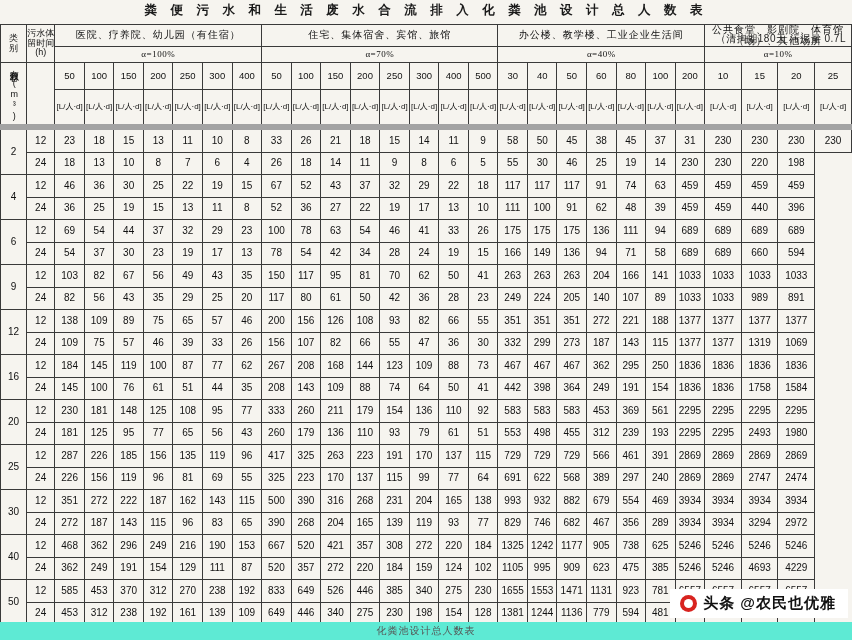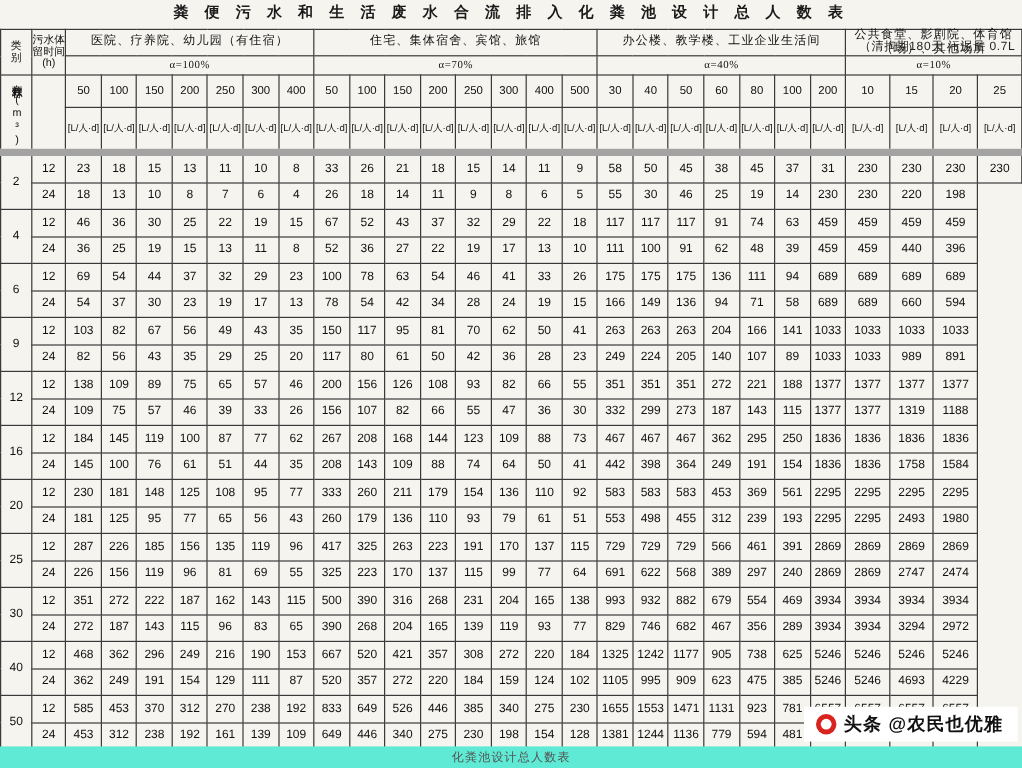--- a/index.html
+++ b/index.html
@@ -503,21 +503,21 @@
           <td>30</td>
           <td class="sep-left">332</td>
           <td>299</td>
           <td>273</td>
           <td>187</td>
           <td>143</td>
           <td>115</td>
           <td class="sep-left">1377</td>
           <td>1377</td>
           <td>1319</td>
-          <td>1188</td>
+          <td>1069</td>
         </tr>
         <tr class="datarow">
           <td class="vol" rowspan="2">16</td>
           <td class="hrs">12</td>
           <td class="sep-left">184</td>
           <td>145</td>
           <td>119</td>
           <td>100</td>
           <td>87</td>
           <td>77</td>

